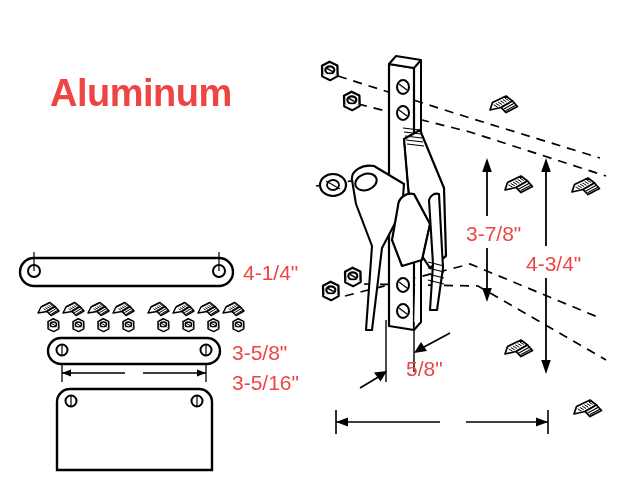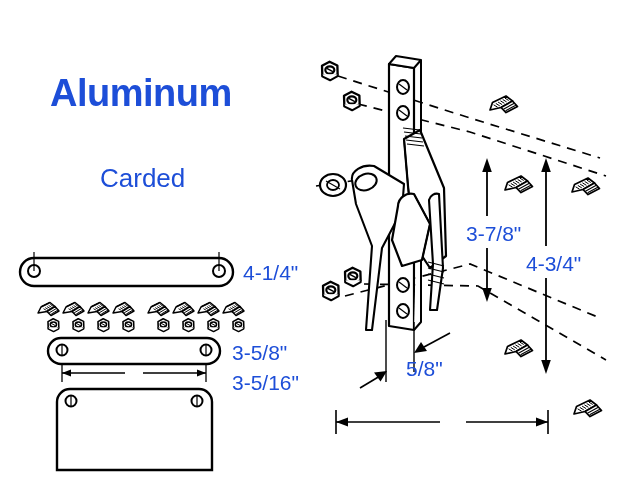--- a/index.html
+++ b/index.html
@@ -3,21 +3,21 @@
 <meta charset="utf-8">
 <style>
   html,body{margin:0;padding:0;background:#ffffff;}
   body{
     width:640px;height:480px;overflow:hidden;
     font-family:"Liberation Sans", sans-serif;
     color:#000000;
   }
   #sheet{position:relative;width:640px;height:480px;background:#ffffff;}
   #art{position:absolute;left:0;top:0;}
-  .txt{position:absolute;white-space:nowrap;color:#1d4ed8;}
+  .txt{position:absolute;white-space:nowrap;color:#ef4444;}
   #title-aluminum{left:50px;top:72px;font-size:38px;font-weight:bold;letter-spacing:-0.5px;}
   #title-carded{left:100px;top:163px;font-size:26px;font-weight:normal;}
   .dim{font-size:21px;}
   #dim-bar1{left:243px;top:261px;}
   #dim-bar2{left:232px;top:341px;}
   #dim-bar3{left:232px;top:371px;}
   #dim-h{left:466px;top:222px;}
   #dim-v{left:526px;top:252px;}
   #dim-depth{left:406px;top:357px;}
 </style>
@@ -203,21 +203,20 @@
       <g>
         <path d="M336,410 L336,434 M548,410 L548,434" stroke="#000" stroke-width="1.6"></path>
         <path d="M336,422 L440,422 M466,422 L548,422" stroke="#000" stroke-width="1.7"></path>
         <path d="M336,422 L348,417.5 L348,426.5 Z" fill="#000"></path>
         <path d="M548,422 L536,417.5 L536,426.5 Z" fill="#000"></path>
       </g>
     </g>
   </svg>
 
   <div class="txt" id="title-aluminum">Aluminum</div>
-  <div class="txt" id="title-carded">Carded</div>
 
   <div class="txt dim" id="dim-bar1">4-1/4"</div>
   <div class="txt dim" id="dim-bar2">3-5/8"</div>
   <div class="txt dim" id="dim-bar3">3-5/16"</div>
 
   <div class="txt dim" id="dim-h">3-7/8"</div>
   <div class="txt dim" id="dim-v">4-3/4"</div>
   <div class="txt dim" id="dim-depth">5/8"</div>
 </div>
 

